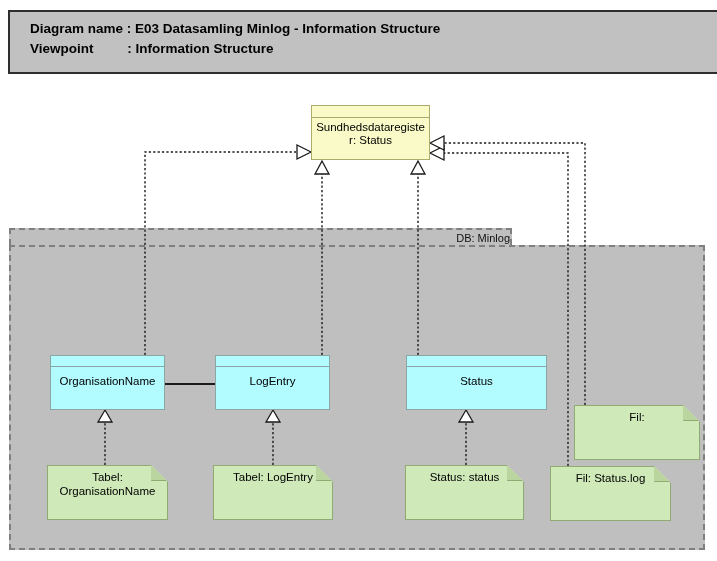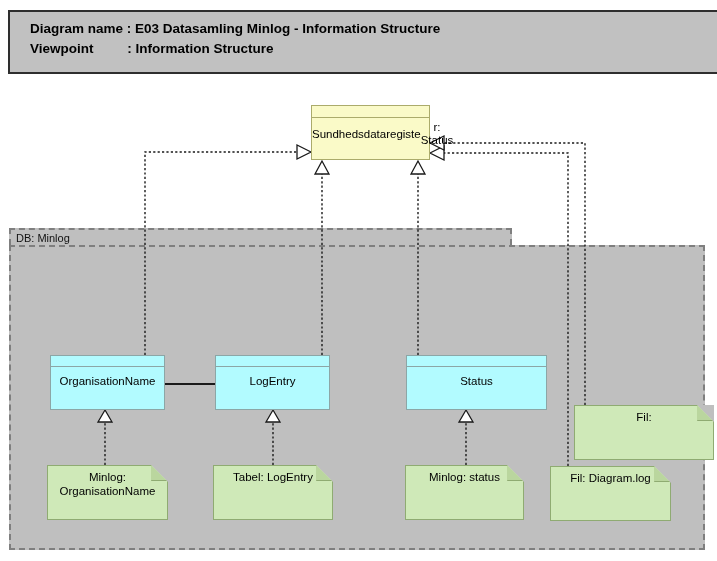--- a/index.html
+++ b/index.html
@@ -21,41 +21,41 @@
     left:8px;top:10px;width:694px;height:53px;
     background:var(--header-fill);border:2px solid var(--header-border);
     padding:7px 0 0 20px;box-sizing:content-box;
   }
   .header div{font-size:13.5px;font-weight:bold;line-height:20px;white-space:pre;}
   
   .db-tab{
     left:9px;top:228px;width:494px;height:15px;
     background:var(--container-fill);
     border:2px dashed var(--container-border);border-bottom:none;
-    padding:0 0 0 5px;font-size:11px;line-height:16px;color:#111;
+    padding:0 0 0 5px;font-size:11px;line-height:16px;color:#111;text-align:right;
   }
   .db-body{
     left:9px;top:245px;width:692px;height:301px;
     background:var(--container-fill);
     border:2px dashed var(--container-border);
   }
   
   svg.rel{left:0;top:0;z-index:3;}
   svg.rel path{stroke:var(--line-color);stroke-width:1.4;fill:none;stroke-dasharray:2.2 2.2;}
   svg.rel path.solid{stroke-dasharray:none;stroke-width:1.8;}
   svg.rel polygon{fill:#ffffff;stroke:var(--line-color);stroke-width:1.3;}
   
   .register{
     left:311px;top:105px;width:119px;height:55px;z-index:4;
     background:var(--register-fill);border:1px solid var(--register-border);
     box-sizing:border-box;
   }
   .register .head{height:11px;border-bottom:1px solid var(--register-border);}
   .register .body{
-    display:flex;flex-direction:row;align-items:center;padding-top:3px;
+    display:flex;flex-direction:column;align-items:center;padding-top:3px;
     font-size:11.5px;line-height:13px;text-align:center;
   }
   
   .entity{
     top:355px;height:55px;z-index:4;
     background:var(--entity-fill);border:1px solid var(--entity-border);
     box-sizing:border-box;
   }
   .entity .head{height:10px;border-bottom:1px solid var(--entity-border);}
   .entity .body{
@@ -159,44 +159,44 @@
   <div class="head"></div>
   <div class="body">
       <span>Status</span>
     </div>
 </div>
 
 <div class="abs note" style="left:47px;top:465px;width:121px;">
   <div class="cut"></div>
   <div class="fold"></div>
   <div class="txt">
-    <div>Minlog:</div>
+    <div>Tabel:</div>
     <div>OrganisationName</div>
   </div>
 </div>
 <div class="abs note" style="left:213px;top:465px;width:120px;">
   <div class="cut"></div>
   <div class="fold"></div>
   <div class="txt">
     <div>Tabel: LogEntry</div>
   </div>
 </div>
 <div class="abs note" style="left:405px;top:465px;width:119px;">
   <div class="cut"></div>
   <div class="fold"></div>
   <div class="txt">
-    <div>Minlog: status</div>
+    <div>Status: status</div>
   </div>
 </div>
 <div class="abs note" style="left:550px;top:466px;width:121px;">
   <div class="cut"></div>
   <div class="fold"></div>
   <div class="txt">
-    <div>Fil: Diagram.log</div>
-  </div>
-</div>
-<div class="abs note" style="left:574px;top:405px;width:140px;">
+    <div>Fil: Status.log</div>
+  </div>
+</div>
+<div class="abs note" style="left:574px;top:405px;width:126px;">
   <div class="cut"></div>
   <div class="fold"></div>
   <div class="txt">
     <div>Fil:</div>
   </div>
 </div>
 
 </body></html>

